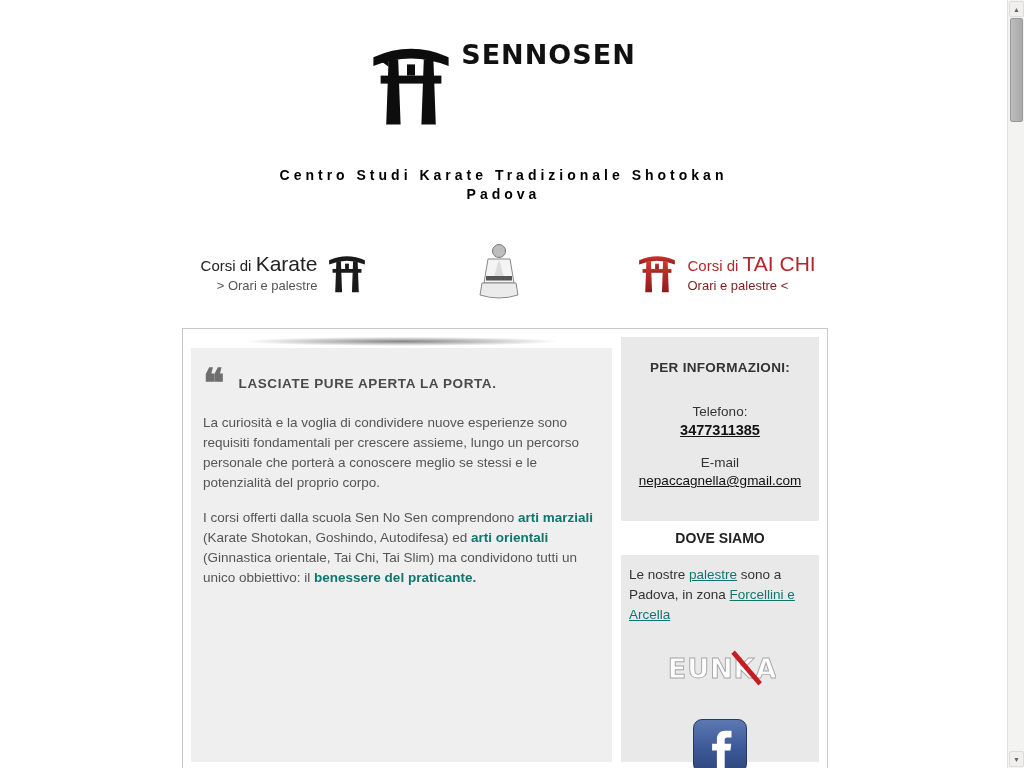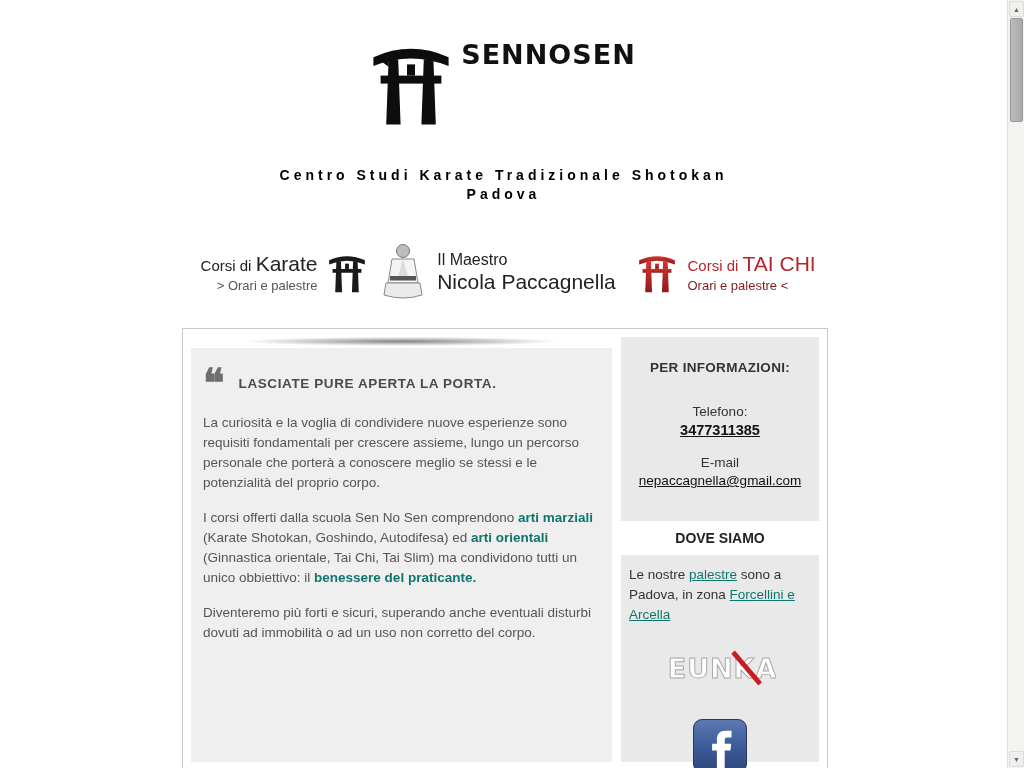--- a/index.html
+++ b/index.html
@@ -130,24 +130,20 @@
     </div>
     <div class="nav-sep"></div>
     <div class="nav-item nav-maestro">
       <svg class="karateka" viewBox="0 0 44 58">
         <circle cx="22" cy="8" r="6.5" fill="#bdbdbd" stroke="#777" stroke-width="1"></circle>
         <path d="M11,16 L33,16 L37,40 L7,40 Z" fill="#f4f4f4" stroke="#888" stroke-width="1"></path>
         <path d="M22,16 L17,34 L22,37 L27,34 Z" fill="#dcdcdc"></path>
         <rect x="9" y="33" width="26" height="4.5" fill="#555"></rect>
         <path d="M5,40 L39,40 L41,52 Q22,58 3,52 Z" fill="#ebebeb" stroke="#888" stroke-width="1"></path>
       </svg>
-      <div>
-        <div class="maestro-line1">Il Maestro</div>
-        <div class="maestro-line2">Nicola Paccagnella</div>
-      </div>
     </div>
     <div class="nav-sep"></div>
     <div class="nav-item nav-taichi red">
       <svg class="nav-torii" viewBox="0 0 100 110">
         <defs>
           <linearGradient id="redg" x1="0" y1="0" x2="0" y2="1">
             <stop offset="0" stop-color="#d4342c"></stop>
               <stop offset="1" stop-color="#8f1b1f"></stop>
           </linearGradient>
         </defs>
@@ -172,21 +168,20 @@
 
     <div class="left-col">
       <div class="shadow-divider"></div>
       <div class="left-gray">
         <div class="quote-row">
           <span class="quote-mark">❝</span>
           <span class="quote-text">LASCIATE PURE APERTA LA PORTA.</span>
         </div>
         <p><span>La curiosità e la voglia di condividere nuove esperienze sono requisiti fondamentali per crescere assieme, lungo un percorso personale che porterà a conoscere meglio se stessi e le potenzialità del proprio corpo.</span></p>
         <p><span>I corsi offerti dalla scuola Sen No Sen comprendono </span><b>arti marziali</b><span> (Karate Shotokan, Goshindo, Autodifesa) ed </span><b>arti orientali</b><span> (Ginnastica orientale, Tai Chi, Tai Slim) ma condividono tutti un unico obbiettivo: il </span><b>benessere del praticante.</b></p>
-        <p><span>Diventeremo più forti e sicuri, superando anche eventuali disturbi dovuti ad immobilità o ad un uso non corretto del corpo.</span></p>
       </div>
     </div>
 
     <div class="sidebar">
       <div class="info-heading">PER INFORMAZIONI:</div>
       <div class="phone-label">Telefono:</div>
       <a class="phone-link" href="#">3477311385</a>
       <div class="email-label">E-mail</div>
       <a class="email-link" href="#">nepaccagnella@gmail.com</a>
       <div class="where-band">DOVE SIAMO</div>

